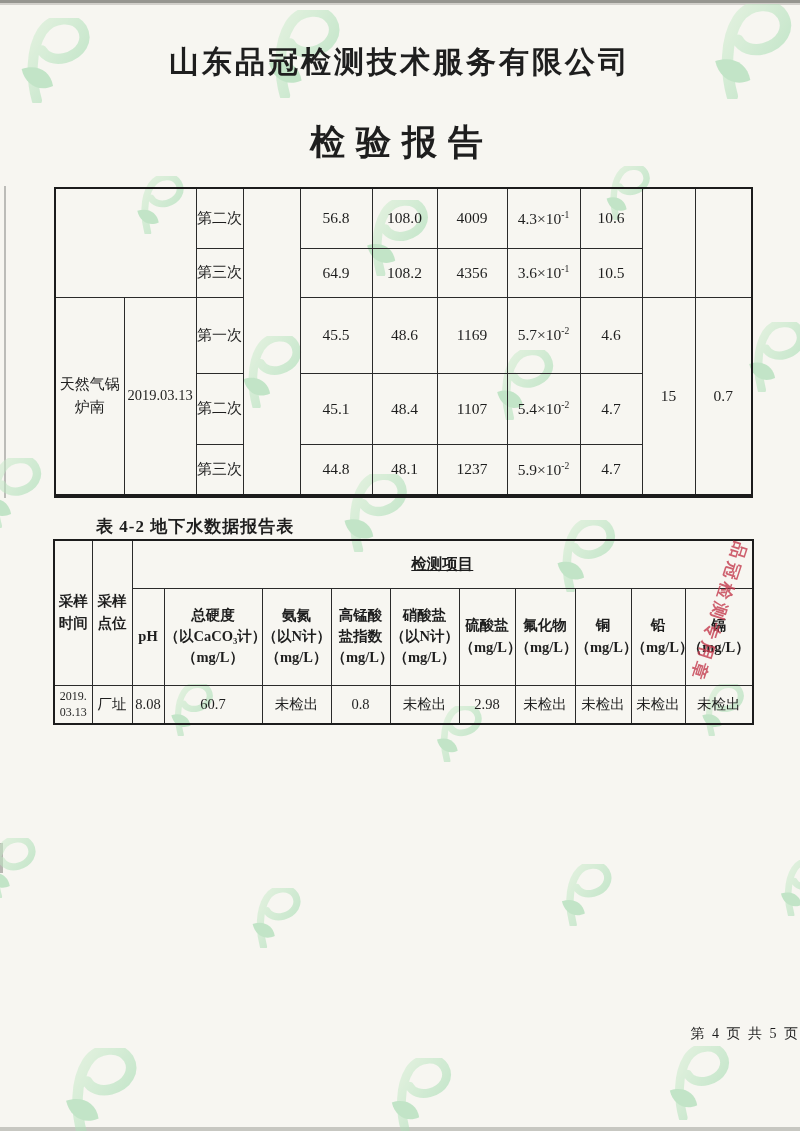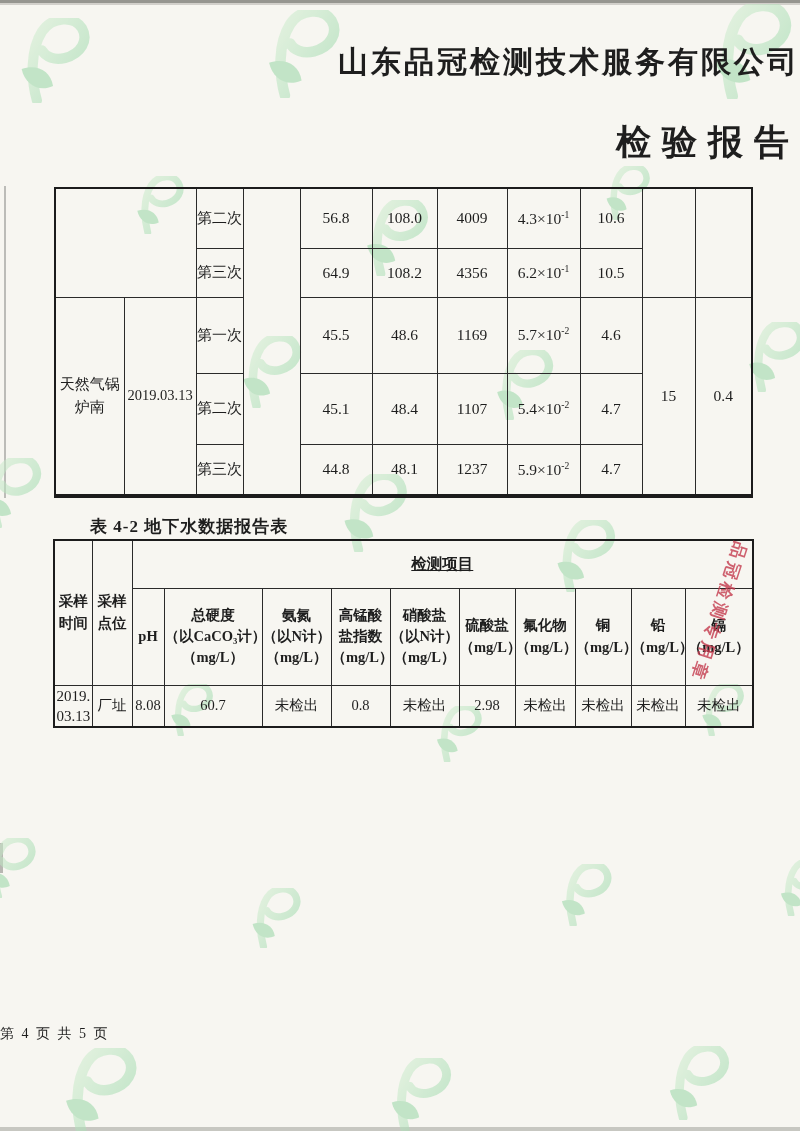--- a/index.html
+++ b/index.html
@@ -7,40 +7,40 @@
   .page{position:relative;width:800px;height:1131px;background:#f7f6f1;overflow:hidden;color:#1e1e1e;}
   
   .edge-top{position:absolute;left:0;top:0;width:800px;height:3px;background:#85857f;opacity:.85;}
   .edge-top2{position:absolute;left:0;top:3px;width:800px;height:2px;background:#c2c1bb;opacity:.7;}
   .edge-bottom{position:absolute;left:0;top:1127px;width:800px;height:4px;background:#aeaea8;opacity:.65;}
   .scanline-left{position:absolute;left:4px;top:186px;width:2px;height:312px;background:#8d8d88;opacity:.55;}
   .scanline-left2{position:absolute;left:0;top:843px;width:3px;height:30px;background:#8d8d88;opacity:.6;}
   
   .logo{position:absolute;opacity:.55;z-index:0;}
   
-  .hdr{position:absolute;left:0;width:800px;text-align:right;z-index:2;}
+  .hdr{position:absolute;left:0;width:800px;text-align:center;z-index:2;}
   .company-cn{top:42px;font-size:30px;font-weight:700;letter-spacing:3px;}
   .company-en{top:82px;font-size:17.5px;font-weight:700;letter-spacing:.2px;}
   .title-cn{top:119px;font-size:35px;font-weight:700;letter-spacing:11px;padding-left:4px;box-sizing:border-box;}
   .title-en{top:165px;font-size:21px;font-weight:500;letter-spacing:3px;font-family:"DejaVu Sans Mono","Liberation Mono",monospace;}
   
   table{border-collapse:collapse;table-layout:fixed;z-index:1;position:absolute;background:transparent;}
   td{border:1.5px solid #2a2a2a;text-align:center;vertical-align:middle;padding:0;overflow:hidden;}
   .t1{left:54px;top:187px;width:697px;border:2.5px solid #1c1c1c;border-bottom-width:4px;padding-left:45px;}
   .t1 td{font-size:15px;}
   .t1 .num{font-size:15.5px;}
   sup{font-size:.62em;}
   .t2{left:53px;top:539px;width:699px;border:2.5px solid #1c1c1c;}
   .t2 .gh{font-size:15.5px;font-weight:700;text-decoration:underline;}
   .t2 .h{font-size:14.5px;font-weight:700;line-height:1.5;}
   .t2 .h div{white-space:nowrap;line-height:1.45;}
   .t2 .d{font-size:14.5px;margin-left:32px;}
-  .t2 .dt{font-size:15px;line-height:1.35;margin-top:46px;}
-  .caption{position:absolute;left:90px;top:515px;font-size:17px;font-weight:700;letter-spacing:1px;z-index:2;}
-  .footer{position:absolute;left:0;top:1025px;width:800px;text-align:left;font-size:14px;letter-spacing:2px;z-index:2;}
+  .t2 .dt{font-size:12px;line-height:1.35;margin-top:46px;}
+  .caption{position:absolute;left:96px;top:515px;font-size:17px;font-weight:700;letter-spacing:1px;z-index:2;}
+  .footer{position:absolute;left:0;top:1025px;width:800px;text-align:right;font-size:14px;letter-spacing:2px;z-index:2;}
   .stamp{position:absolute;left:752px;top:546px;width:160px;font-size:17px;letter-spacing:4px;color:#c43b4e;opacity:.8;transform:rotate(108deg);transform-origin:left top;z-index:3;font-weight:700;white-space:nowrap;}
 </style>
 </head>
 <body>
 
 <div class="page">
 
   <div class="edge-top"></div>
   <div class="edge-top2"></div>
   <div class="edge-bottom"></div>
@@ -155,34 +155,34 @@
       <td class="num"><span>4.3×10</span><sup>-1</sup></td>
       <td class="num">10.6</td>
       <td rowspan="2"></td>
       <td rowspan="2"></td>
     </tr>
     <tr style="height:49px">
       <td>第三次</td>
       <td class="num">64.9</td>
       <td class="num">108.2</td>
       <td class="num">4356</td>
-      <td class="num"><span>6.2×10</span><sup>-1</sup></td>
+      <td class="num"><span>3.6×10</span><sup>-1</sup></td>
       <td class="num">10.5</td>
     </tr>
     <tr style="height:76px">
       <td rowspan="3" style="line-height:1.55">天然气锅炉南</td>
       <td rowspan="3" class="num" style="font-size:14.5px">2019.03.13</td>
       <td>第一次</td>
       <td class="num">45.5</td>
       <td class="num">48.6</td>
       <td class="num">1169</td>
       <td class="num"><span>5.7×10</span><sup>-2</sup></td>
       <td class="num">4.6</td>
       <td rowspan="3" class="num">15</td>
-      <td rowspan="3" class="num">0.4</td>
+      <td rowspan="3" class="num">0.7</td>
     </tr>
     <tr style="height:71px">
       <td>第二次</td>
       <td class="num">45.1</td>
       <td class="num">48.4</td>
       <td class="num">1107</td>
       <td class="num"><span>5.4×10</span><sup>-2</sup></td>
       <td class="num">4.7</td>
     </tr>
     <tr style="height:52px">

